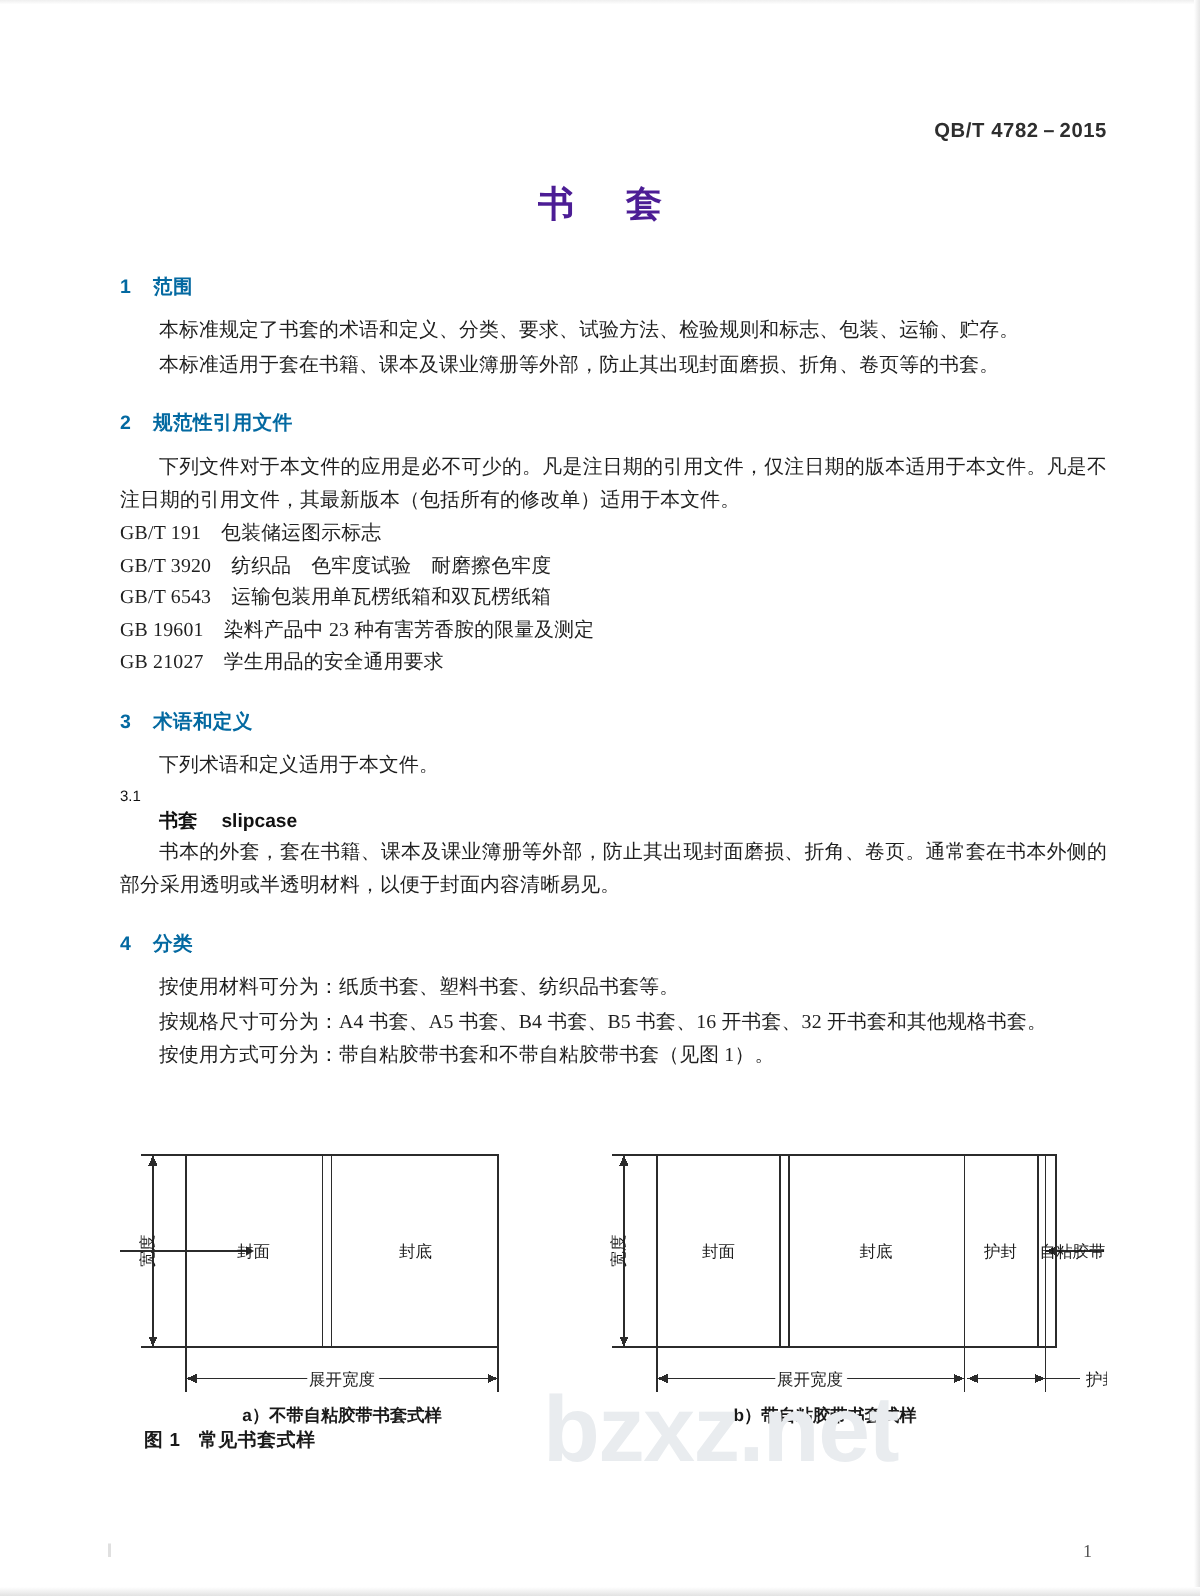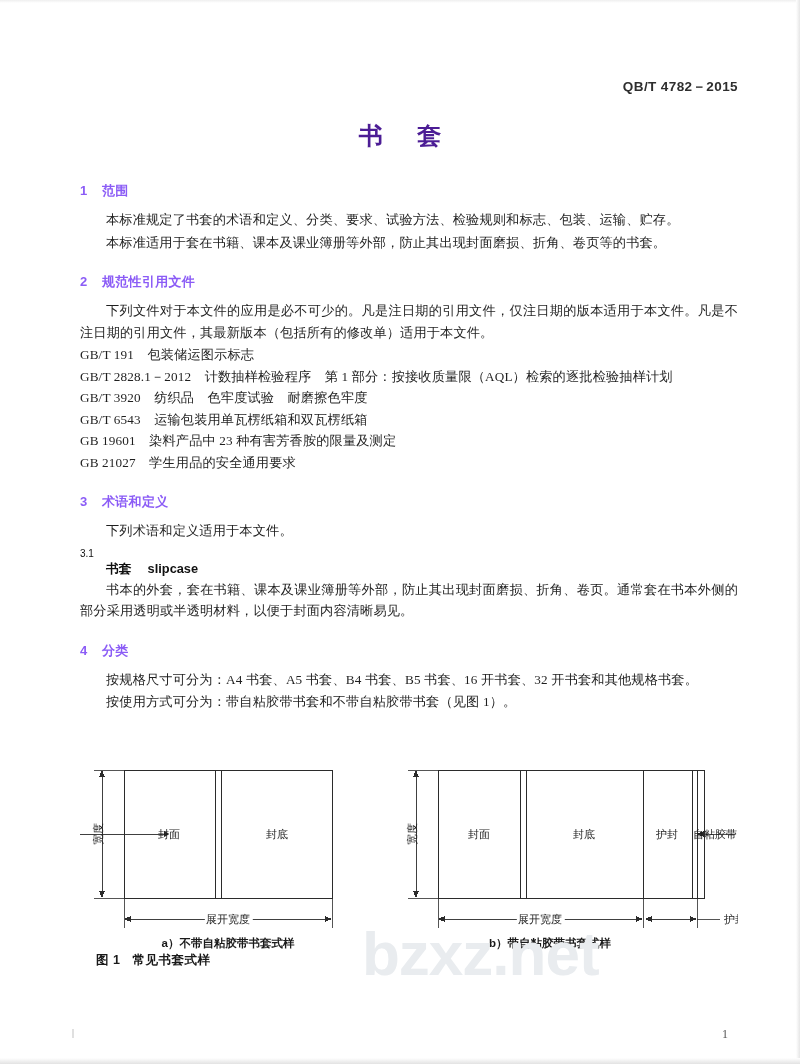--- a/index.html
+++ b/index.html
@@ -72,21 +72,21 @@
     position: absolute;
     left: 80px;
     top: 182px;
     width: 658px;
     color: #1f1f1f;
   }
   .h2 {
     font-family: "Liberation Sans", sans-serif;
     font-size: 13px;
     font-weight: bold;
-    color: #8b5cf6;
+    color: #0369a1;
     margin: 0 0 9px 0;
     letter-spacing: 0.3px;
   }
   .h2 .num { display: inline-block; width: 22px; }
   .sec { margin-bottom: 12px; }
   .para {
     font-size: 13.2px;
     line-height: 21.5px;
     text-align: justify;
     margin: 0 0 1px 0;
@@ -198,21 +198,20 @@
     </div>
 
     <div class="spacer-sm"></div>
 
     <div class="sec">
       <div class="h2">
         <span class="num">2</span><span>规范性引用文件</span>
       </div>
       <p class="para indent">下列文件对于本文件的应用是必不可少的。凡是注日期的引用文件，仅注日期的版本适用于本文件。凡是不注日期的引用文件，其最新版本（包括所有的修改单）适用于本文件。</p>
       <p class="ref-line wrap">GB/T 191　包装储运图示标志</p>
-      <p class="ref-line wrap">GB/T 2828.1－2012　计数抽样检验程序　第 1 部分：按接收质量限（AQL）检索的逐批检验抽样计划</p>
       <p class="ref-line wrap">GB/T 3920　纺织品　色牢度试验　耐磨擦色牢度</p>
       <p class="ref-line wrap">GB/T 6543　运输包装用单瓦楞纸箱和双瓦楞纸箱</p>
       <p class="ref-line wrap">GB 19601　染料产品中 23 种有害芳香胺的限量及测定</p>
       <p class="ref-line wrap">GB 21027　学生用品的安全通用要求</p>
     </div>
 
     <div class="spacer-sm"></div>
 
     <div class="sec">
       <div class="h2">
@@ -225,20 +224,21 @@
       </div>
       <p class="para indent">书本的外套，套在书籍、课本及课业簿册等外部，防止其出现封面磨损、折角、卷页。通常套在书本外侧的部分采用透明或半透明材料，以便于封面内容清晰易见。</p>
     </div>
 
     <div class="spacer-sm"></div>
 
     <div class="sec">
       <div class="h2">
         <span class="num">4</span><span>分类</span>
       </div>
+      <p class="para indent">按使用材料可分为：纸质书套、塑料书套、纺织品书套等。</p>
       <p class="para indent">按规格尺寸可分为：A4 书套、A5 书套、B4 书套、B5 书套、16 开书套、32 开书套和其他规格书套。</p>
       <p class="para indent">按使用方式可分为：带自粘胶带书套和不带自粘胶带书套（见图 1）。</p>
     </div>
 
   </div>
 
   <div class="figure">
     <svg class="fig-svg" width="658" height="185" viewBox="0 0 658 185">
       <defs>
         <marker id="arrL" markerWidth="7" markerHeight="7" refX="6" refY="3.5" orient="auto" markerUnits="strokeWidth">

